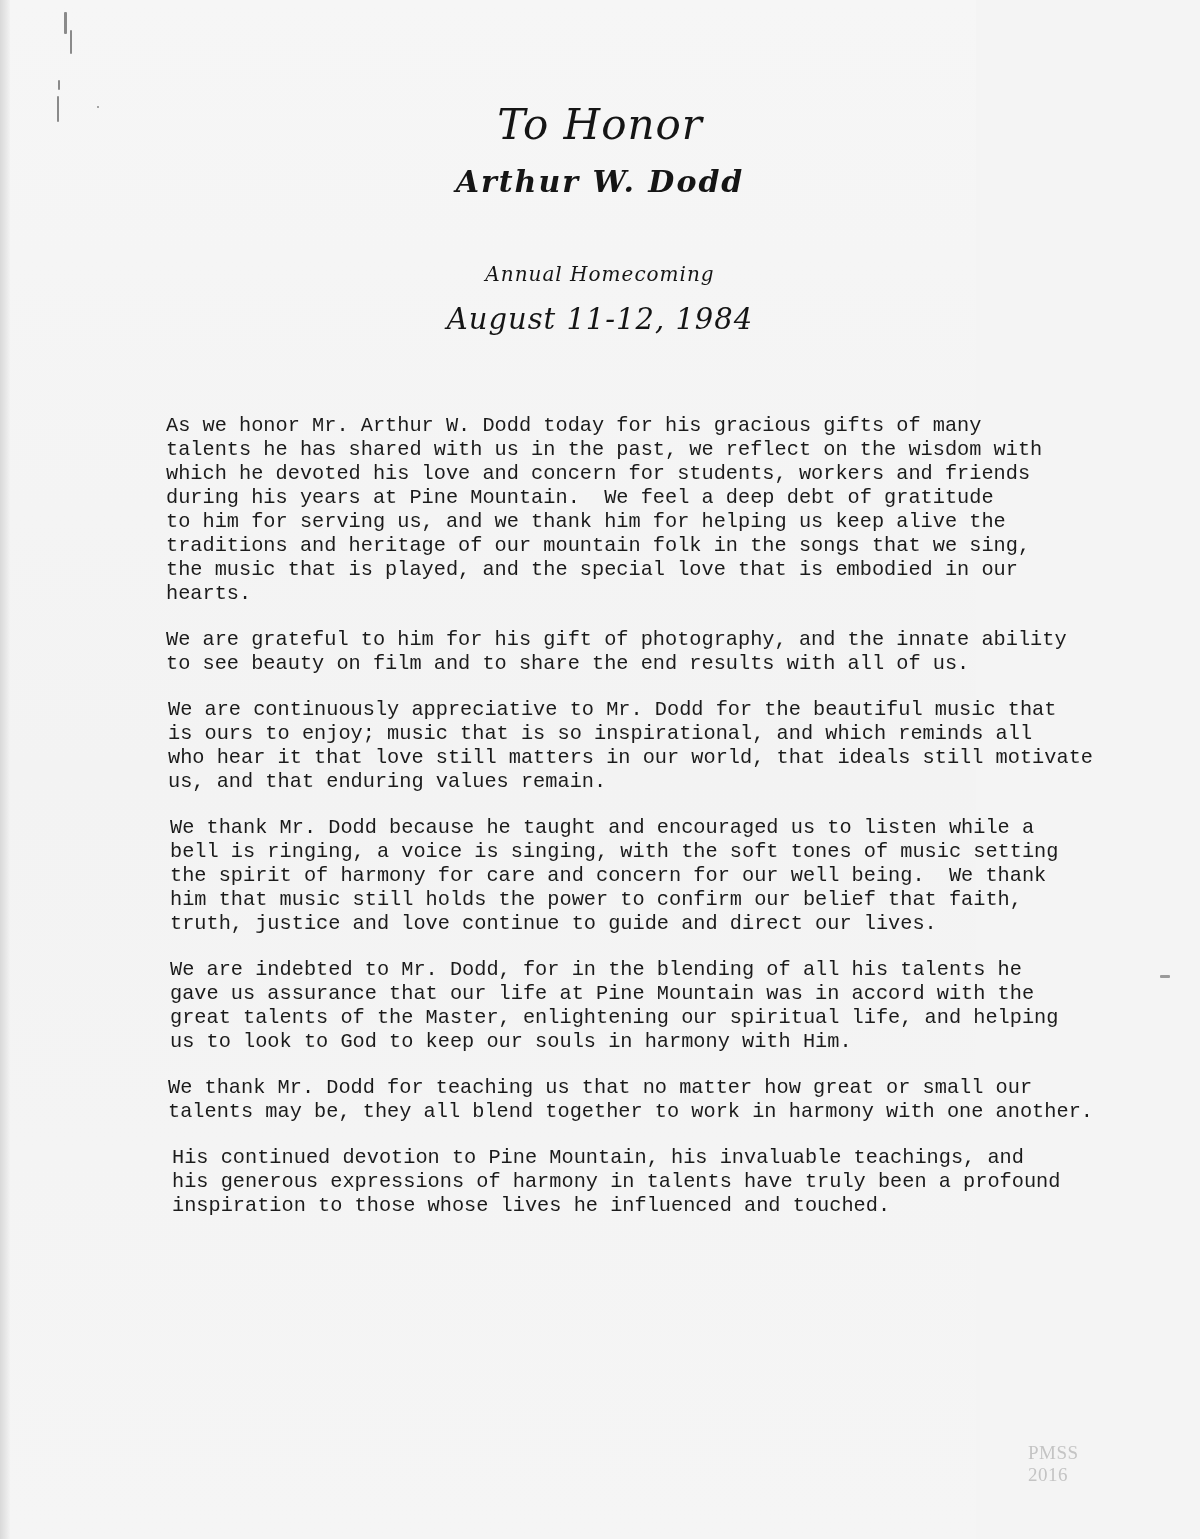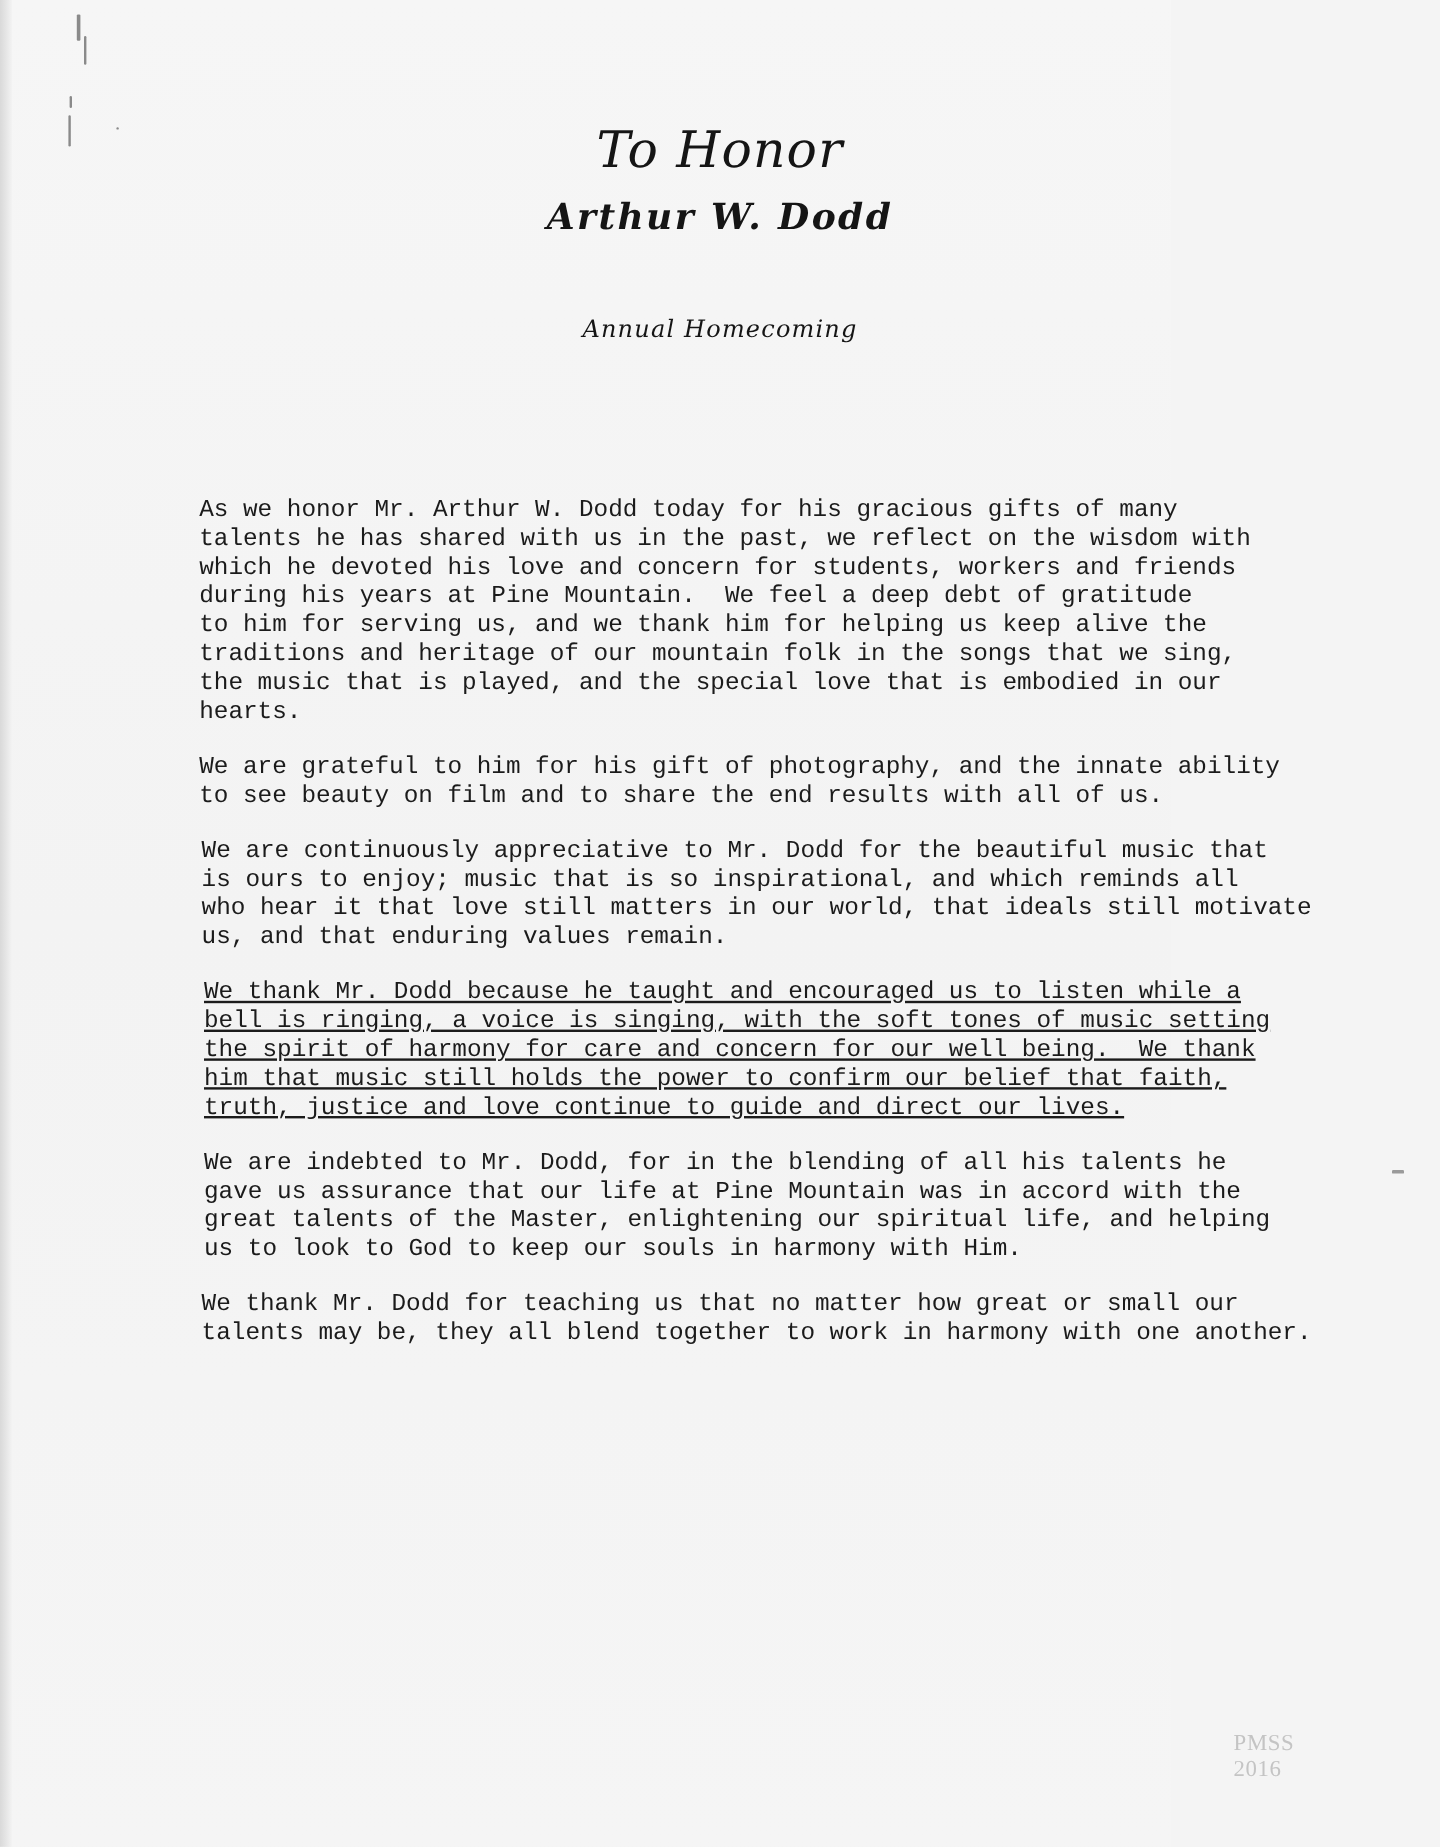--- a/index.html
+++ b/index.html
@@ -56,21 +56,21 @@
       font-size: 20.3px;
       line-height: 24px;
       color: #1b1b1b;
     }
     .para {
       margin: 0 0 22px 0;
       white-space: pre;
     }
     .para.p2 { margin-left: 2px; }
     .para.p4 { margin-left: 2px; }
-    .para.p5 { margin-left: 4px; text-decoration: underline; }
+    .para.p5 { margin-left: 4px; }
     .para.p6 { margin-left: 4px; }
     .para.p7 { margin-left: 2px; }
     .para.p8 { margin-left: 6px; }
     .para.p9 { margin-left: 6px; }
 
     .watermark {
       position: absolute;
       left: 1028px;
       top: 1442px;
       font-family: "Liberation Serif", "DejaVu Serif", serif;
@@ -88,20 +88,21 @@
   <div class="speck" style="left:64px;top:12px;width:3px;height:22px;"></div>
   <div class="speck" style="left:70px;top:30px;width:2px;height:24px;"></div>
   <div class="speck" style="left:58px;top:80px;width:2px;height:10px;"></div>
   <div class="speck" style="left:57px;top:96px;width:2px;height:26px;"></div>
   <div class="speck" style="left:97px;top:106px;width:2px;height:2px;"></div>
   <div class="speck" style="left:1160px;top:975px;width:10px;height:3px;background:#9a9a9a;"></div>
 
   <div class="header title-1">To Honor</div>
   <div class="header title-2">Arthur W. Dodd</div>
   <div class="header sub-1">Annual Homecoming</div>
+  <div class="header sub-2">August 11-12, 1984</div>
 
   <div class="body-text">
     <p class="para p1">As we honor Mr. Arthur W. Dodd today for his gracious gifts of many
 talents he has shared with us in the past, we reflect on the wisdom with
 which he devoted his love and concern for students, workers and friends
 during his years at Pine Mountain.  We feel a deep debt of gratitude
 to him for serving us, and we thank him for helping us keep alive the
 traditions and heritage of our mountain folk in the songs that we sing,
 the music that is played, and the special love that is embodied in our
 hearts.</p>
@@ -115,16 +116,19 @@
 bell is ringing, a voice is singing, with the soft tones of music setting
 the spirit of harmony for care and concern for our well being.  We thank
 him that music still holds the power to confirm our belief that faith,
 truth, justice and love continue to guide and direct our lives.</p>
     <p class="para p6">We are indebted to Mr. Dodd, for in the blending of all his talents he
 gave us assurance that our life at Pine Mountain was in accord with the
 great talents of the Master, enlightening our spiritual life, and helping
 us to look to God to keep our souls in harmony with Him.</p>
     <p class="para p7">We thank Mr. Dodd for teaching us that no matter how great or small our
 talents may be, they all blend together to work in harmony with one another.</p>
+    <p class="para p9">His continued devotion to Pine Mountain, his invaluable teachings, and
+his generous expressions of harmony in talents have truly been a profound
+inspiration to those whose lives he influenced and touched.</p>
   </div>
 
   <div class="watermark">PMSS 2016</div>
 </div>
 
 </body></html>

